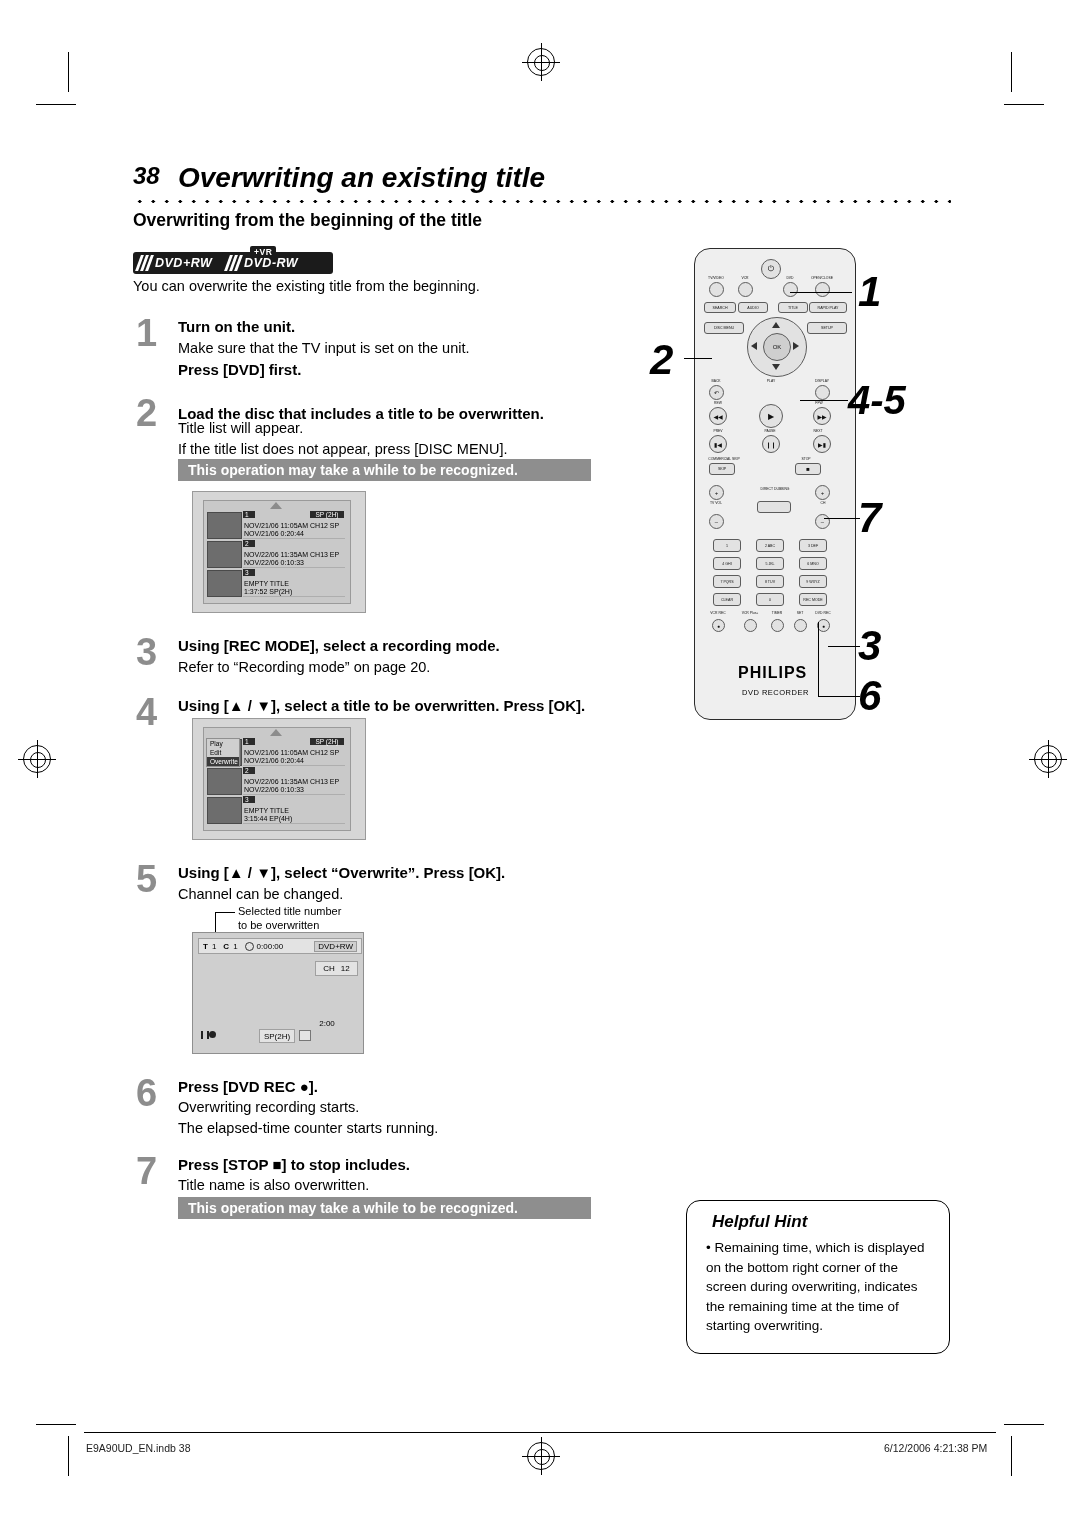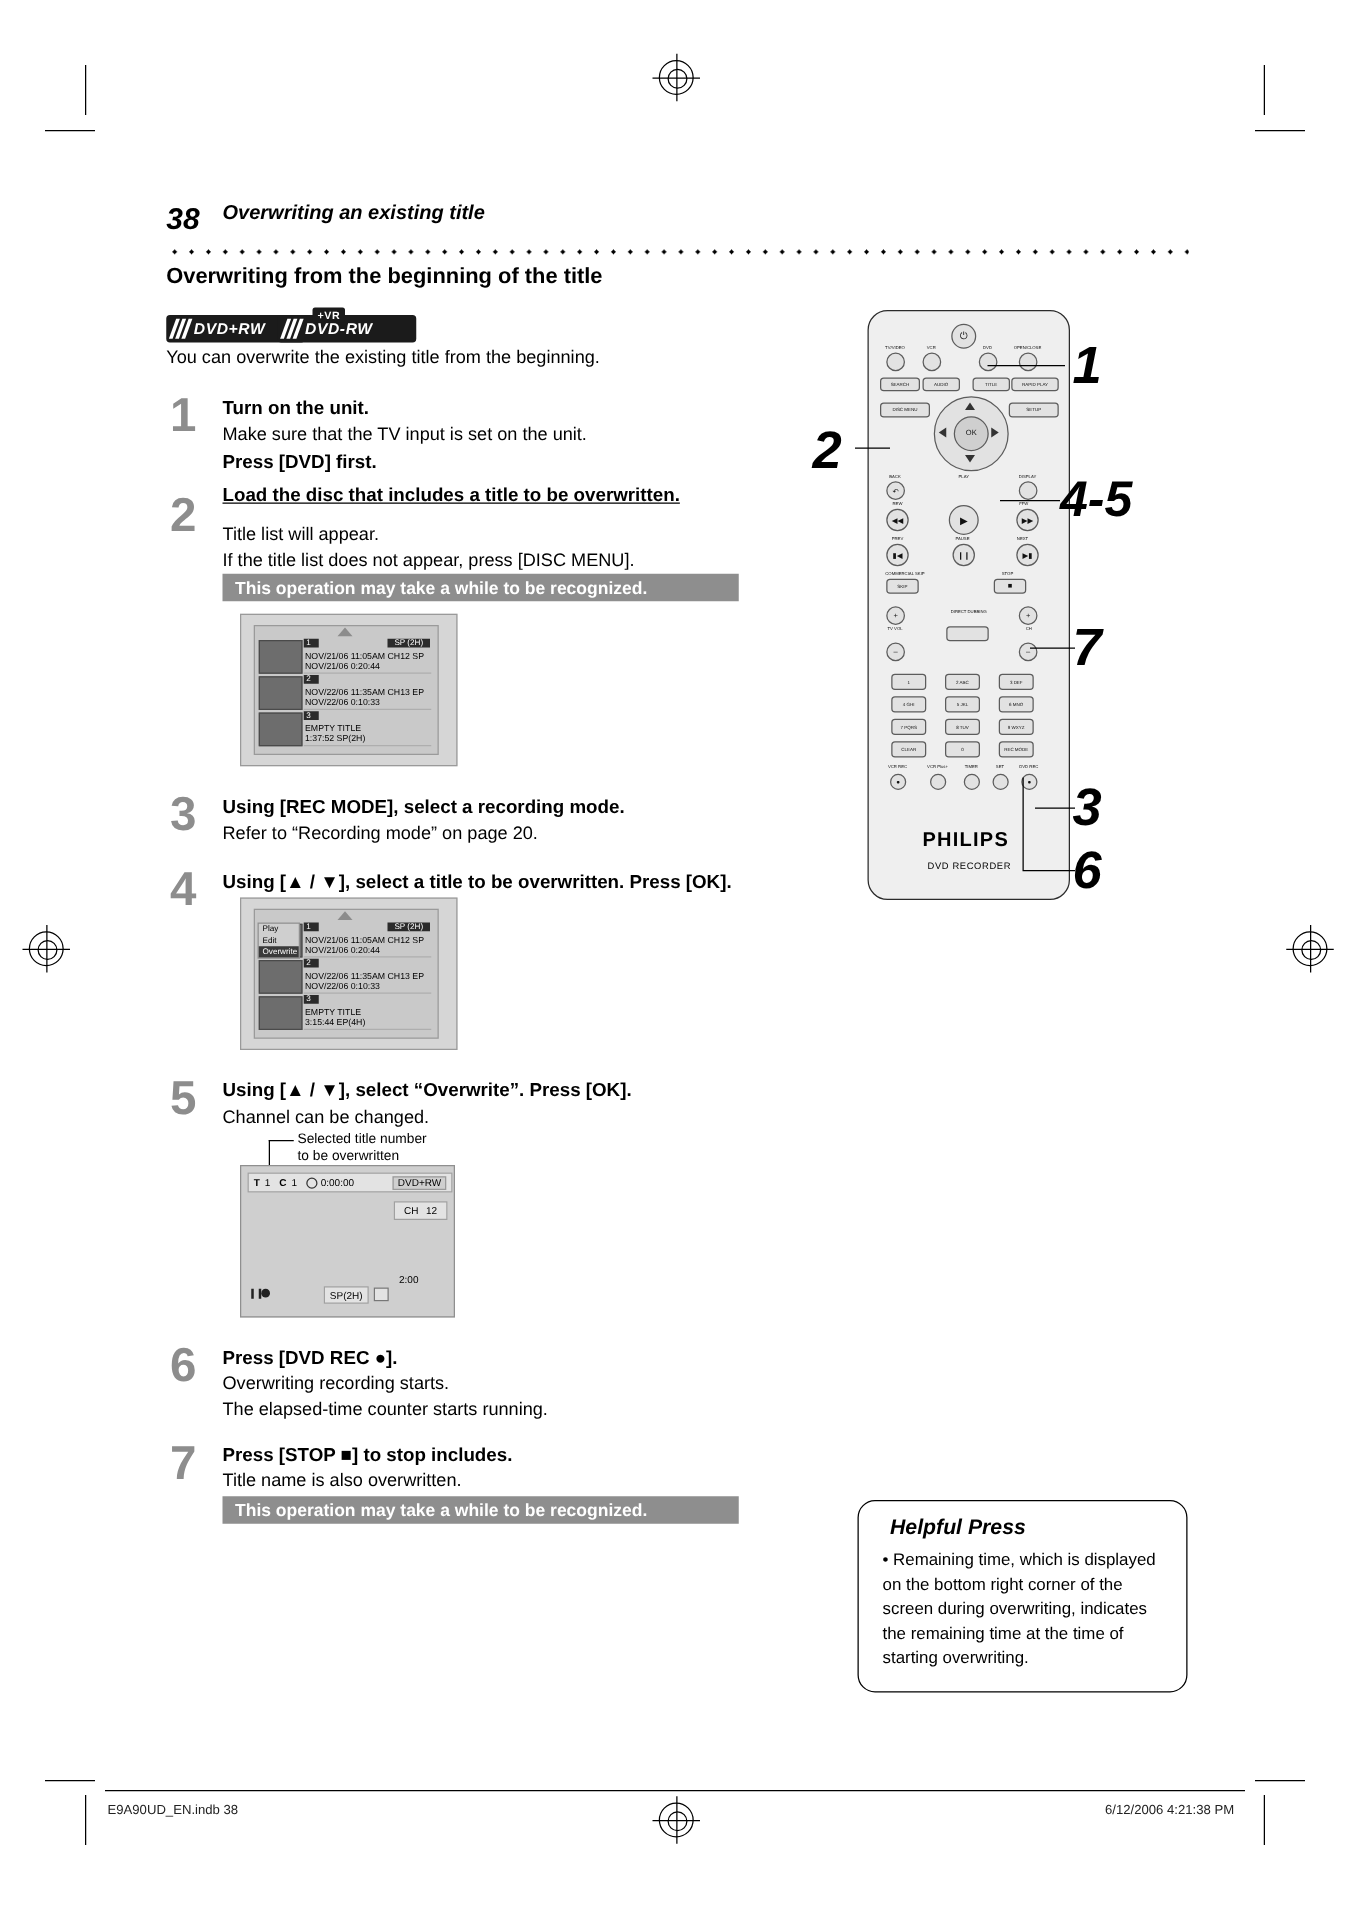--- a/index.html
+++ b/index.html
@@ -9,21 +9,21 @@
   
   .cmark{position:absolute;background:#000;}
   .reg{position:absolute;width:26px;height:26px;border-radius:50%;border:1px solid #000;}
   .reg:before,.reg:after{content:"";position:absolute;background:#000;}
   .reg:before{left:50%;top:-6px;width:1px;height:38px;margin-left:-0.5px;}
   .reg:after{top:50%;left:-6px;height:1px;width:38px;margin-top:-0.5px;}
   .reg .inner{position:absolute;left:50%;top:50%;width:14px;height:14px;margin:-7px 0 0 -7px;border-radius:50%;border:1px solid #000;}
 
   
   .h-num{position:absolute;left:133px;top:162px;font-size:24px;font-weight:bold;font-style:italic;}
-  .h-title{position:absolute;left:178px;top:162px;font-size:16px;font-weight:bold;font-style:italic;}
+  .h-title{position:absolute;left:178px;top:162px;font-size:28px;font-weight:bold;font-style:italic;}
   .dotline{position:absolute;left:133px;top:198px;width:818px;height:7px;
     background-image:radial-gradient(circle,#000 1.6px,transparent 1.7px);
     background-size:13.5px 7px;background-repeat:repeat-x;}
   .subtitle{position:absolute;left:133px;top:210px;font-size:17.5px;font-weight:bold;}
 
   
   .logo{position:absolute;top:252px;height:22px;background:#1b1b1b;border-radius:3px;color:#fff;
         font-size:12.5px;font-weight:bold;font-style:italic;letter-spacing:0.5px;
         display:flex;align-items:center;padding:0 6px 0 22px;}
   .logo .slash{position:absolute;left:5px;top:3px;width:13px;height:16px;}
@@ -131,21 +131,21 @@
   <div class="vr">+VR</div>
 
   <div class="intro">You can overwrite the existing title from the beginning.</div>
 
   <div class="stepnum" style="left:136px;top:312px;">1</div>
   <div class="stepbold" style="left:178px;top:318px;">Turn on the unit.</div>
   <div class="steptext" style="left:178px;top:340px;">Make sure that the TV input is set on the unit.</div>
   <div class="stepbold" style="left:178px;top:361px;">Press [DVD] first.</div>
 
   <div class="stepnum" style="left:136px;top:392px;">2</div>
-  <div class="stepbold" style="left:178px;top:388px;text-decoration:underline;">Load the disc that includes a title to be overwritten.</div>
+  <div class="stepbold" style="left:178px;top:405px;">Load the disc that includes a title to be overwritten.</div>
   <div class="steptext" style="left:178px;top:420px;">Title list will appear.</div>
   <div class="steptext" style="left:178px;top:441px;">If the title list does not appear, press [DISC MENU].</div>
   <div class="notebar" style="left:178px;top:459px;width:403px;height:22px;">This operation may take a while to be recognized.</div>
 
   <div class="screen" style="left:192px;top:491px;width:172px;height:120px;">
     <div class="inner" style="left:10px;top:8px;width:146px;height:102px;">
       <div class="arrow-up" style="left:66px;top:1px;"></div>
       <div class="thumb" style="left:3px;top:11px;width:33px;height:25px;"></div>
       <div class="thumb" style="left:3px;top:40px;width:33px;height:25px;"></div>
       <div class="thumb" style="left:3px;top:69px;width:33px;height:25px;"></div>
@@ -390,20 +390,20 @@
   <div class="leader" style="left:824px;top:518px;width:36px;"></div>
 
   <div class="bignum" style="left:858px;top:622px;">3</div>
   <div class="leader" style="left:828px;top:646px;width:32px;"></div>
 
   <div class="bignum" style="left:858px;top:672px;">6</div>
   <div class="leader" style="left:818px;top:696px;width:42px;"></div>
   <div class="leader" style="left:818px;top:622px;width:1px;height:74px;"></div>
 
   <div class="hint"></div>
-  <div class="hint-t">Helpful Press</div>
+  <div class="hint-t">Helpful Hint</div>
   <div class="hint-b">• Remaining time, which is displayed on the bottom right corner of the screen during overwriting, indicates the remaining time at the time of starting overwriting.</div>
 
   <div class="frule" style="left:84px;top:1432px;width:912px;"></div>
   <div class="footer" style="left:86px;top:1442px;">E9A90UD_EN.indb   38</div>
   <div class="footer" style="left:884px;top:1442px;">6/12/2006   4:21:38 PM</div>
 
 </div>
 
 </body></html>

